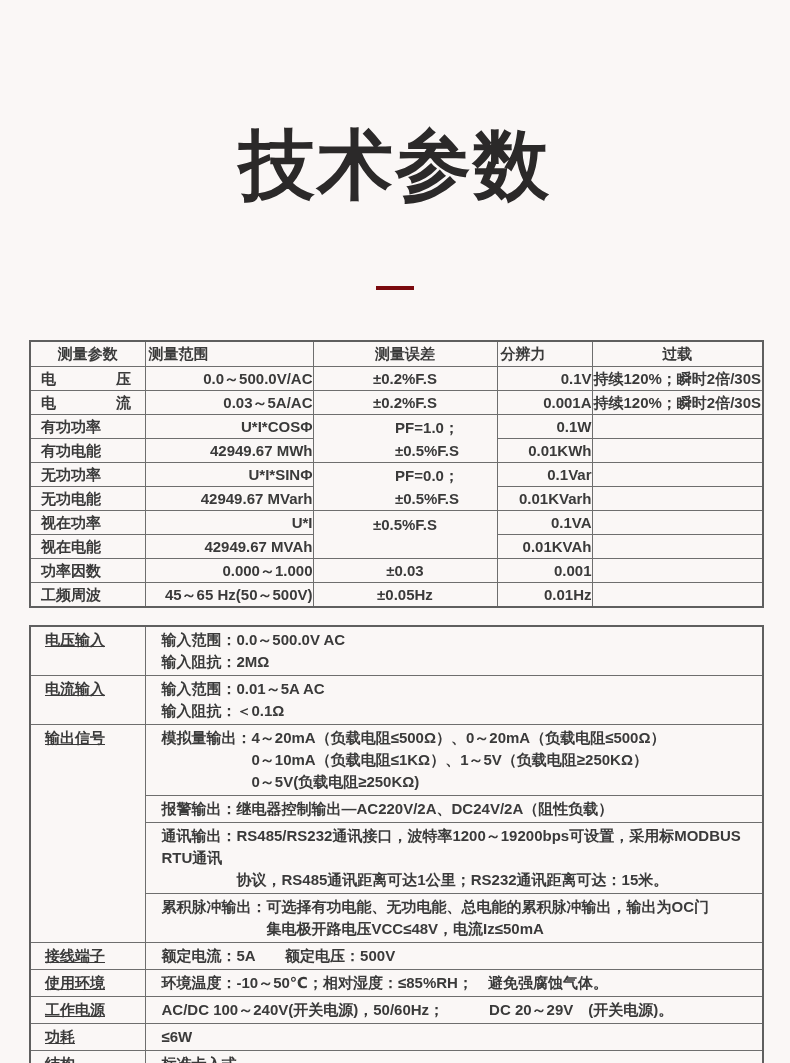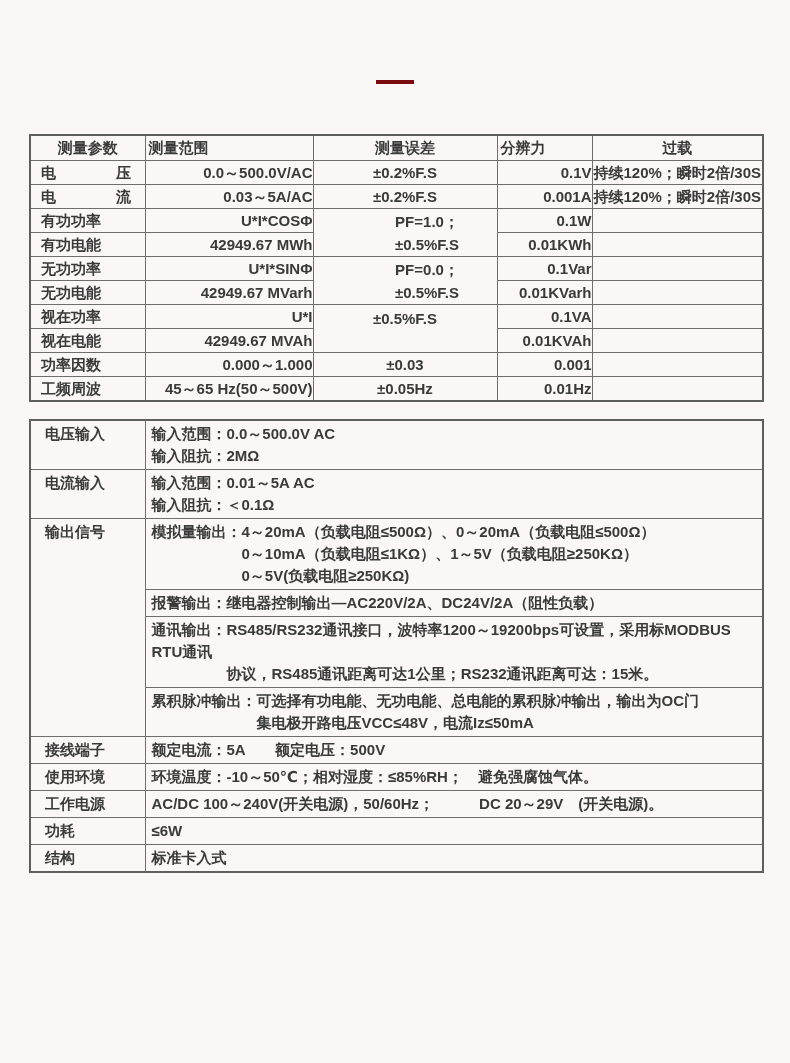--- a/index.html
+++ b/index.html
@@ -46,28 +46,29 @@
   .L { text-align:right; padding-left:12px; }
   .P { text-align:left; padding-left:10px; }
   .C { text-align:center; }
   .pre { white-space:pre-wrap;padding-left:44px; }
   .vtop { vertical-align:top; padding-top:2px; }
   .t2 td {
     line-height:22px;
     padding-top:2px; padding-bottom:2px;
     vertical-align:top;
   }
-  .t2 .lbl { padding-left:14px; text-align:left; }
-  .t2 .cnt { padding-left:6px; text-align:left; white-space:pre-wrap; }
+  .t2 .lbl { padding-left:14px; text-align:left;text-decoration:underline; }
+  .t2 .cnt { padding-left:16px; text-align:left; white-space:pre-wrap; }
 </style>
 </head>
 <body>
 
 <div>
 
+  <h1 class="title">技术参数</h1>
   <div class="underline"></div>
 
   <table class="t1">
     <colgroup>
       <col style="width:115px">
         <col style="width:168px">
         <col style="width:184px">
         <col style="width:95px">
         <col style="width:171px">
     </colgroup>

